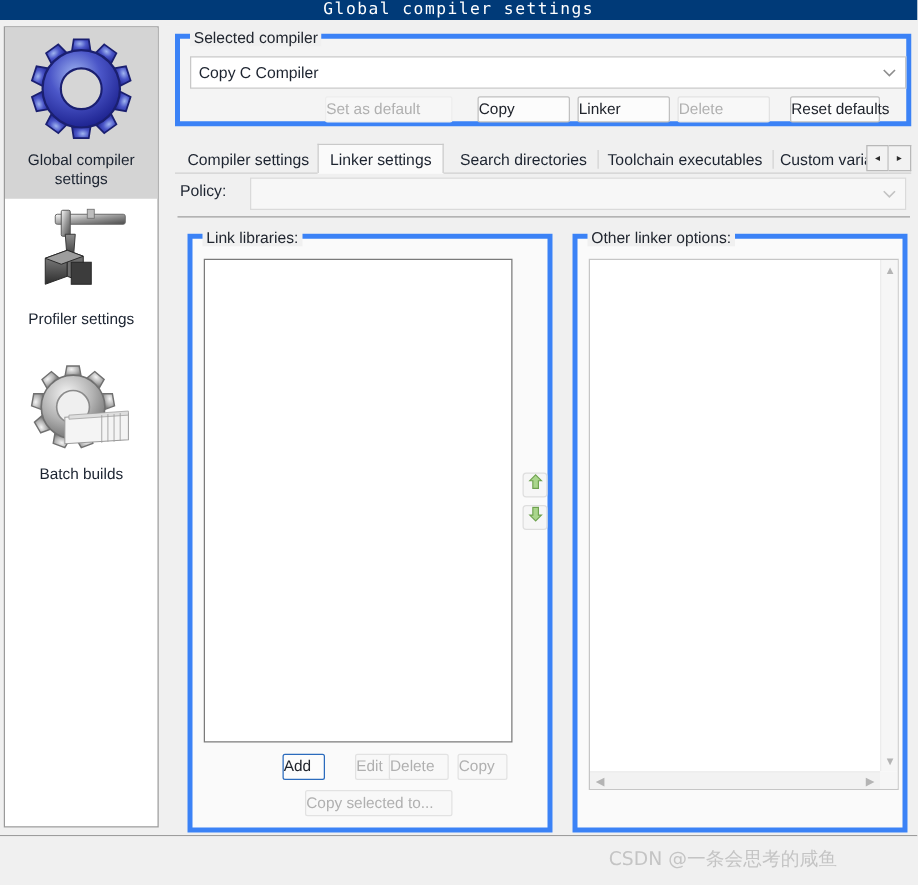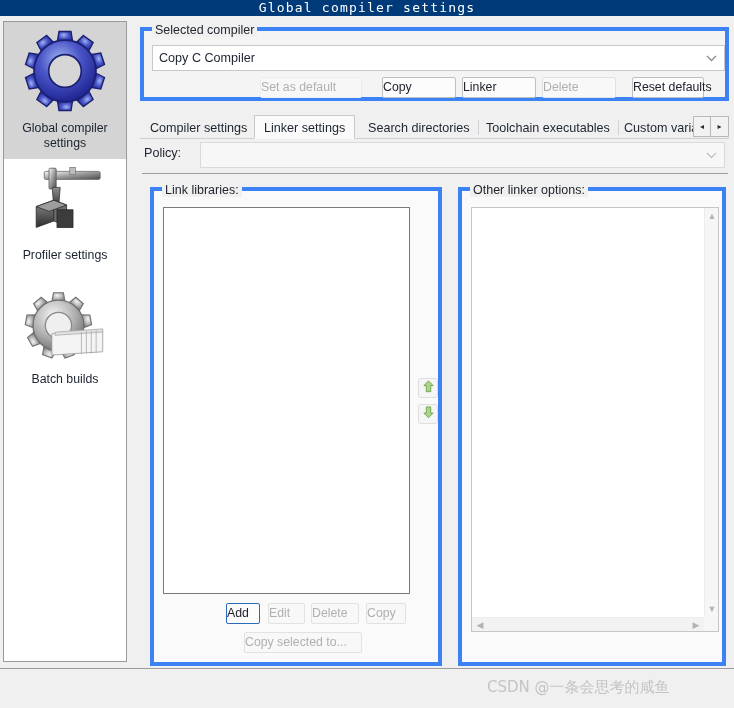--- a/index.html
+++ b/index.html
@@ -182,21 +182,21 @@
   #grp-links {
     left: 14px; top: 166px; width: 292px; height: 479px;
   }
   .listbox {
     position: absolute;
     left: 9px; top: 16px; width: 247px; height: 387px;
     background: #ffffff;
     border: 1px solid #7a7a7a;
   }
   #btn-add    { left: 72px;  top: 412px; width: 34px; }
-  #btn-edit   { left: 114px; top: 412px; width: 37px; }
+  #btn-edit   { left: 130px; top: 412px; width: 37px; }
   #btn-delete2{ left: 157px; top: 412px; width: 48px; }
   #btn-clear  { left: 212px; top: 412px; width: 40px; }
   #btn-copysel{ left: 90px;  top: 441px; width: 118px; }
 
   
   .movebtn {
     position: absolute;
     width: 20px; height: 20px;
     background: #f6f6f6;
     border: 1px solid #dedede;

